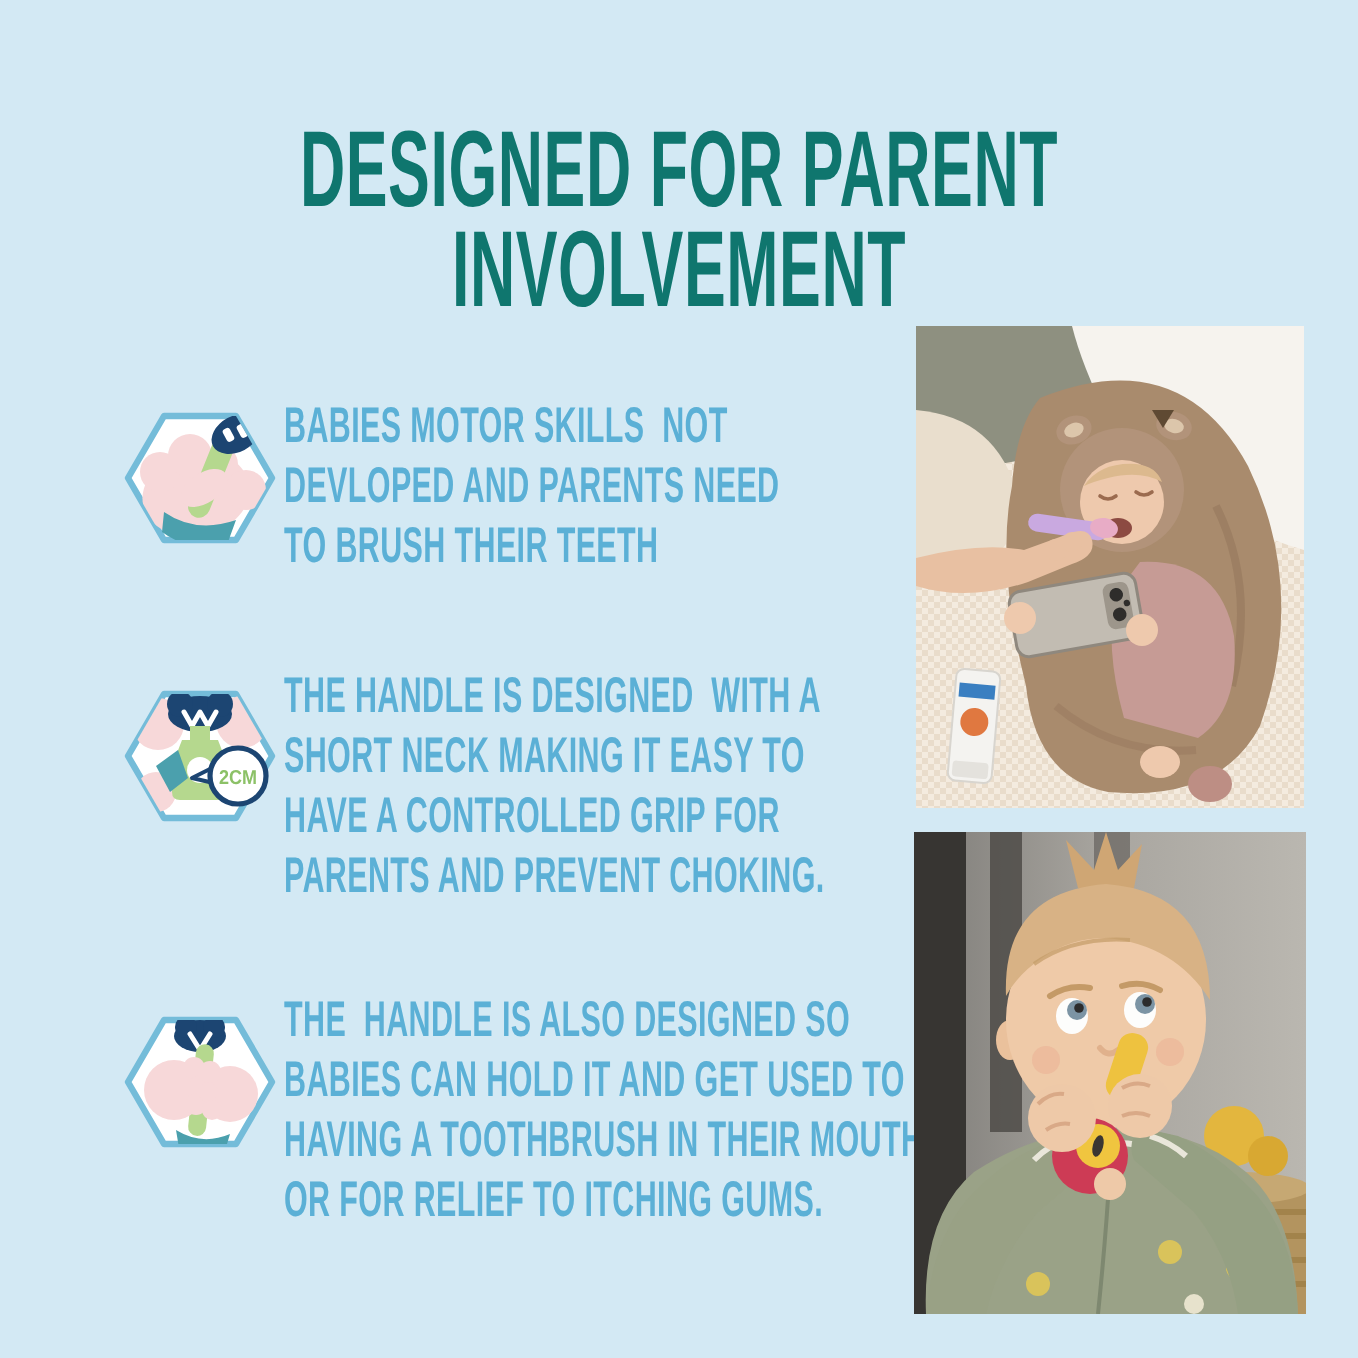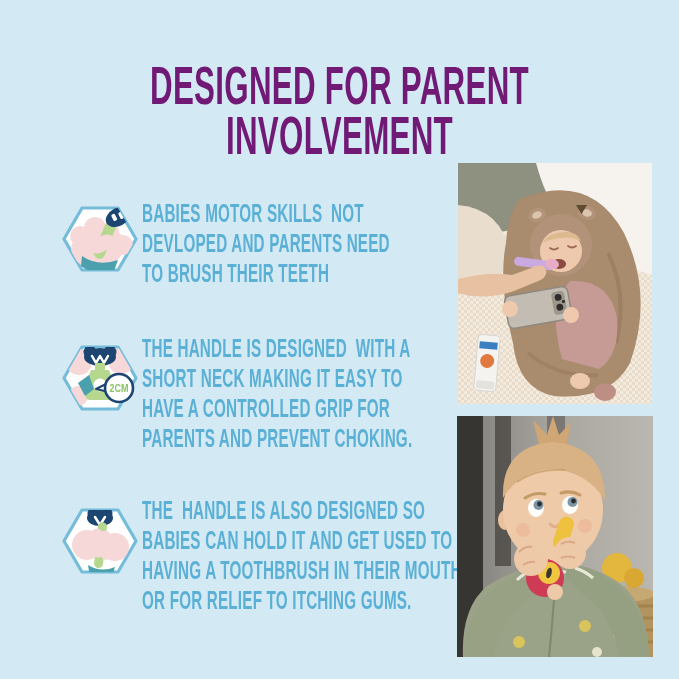--- a/index.html
+++ b/index.html
@@ -1,20 +1,20 @@
 <!DOCTYPE html>
 <html><head>
 <meta charset="utf-8">
 <style>
   html,body{margin:0;padding:0;}
   body{background:#d3e9f4;font-family:"Liberation Sans",sans-serif;}
   .canvas{position:relative;width:679px;height:679px;background:#d3e9f4;overflow:hidden;}
 
   
-  .title{position:absolute;left:0;top:60px;width:679px;text-align:center;color:#701a75;}
+  .title{position:absolute;left:0;top:60px;width:679px;text-align:center;color:#0f766e;}
   .title .line{display:block;font-size:54px;font-weight:700;line-height:50px;
                transform:scaleX(.58);transform-origin:50% 0;white-space:pre;letter-spacing:.5px;}
 
   
   .feature-icon{position:absolute;left:58px;width:84px;height:76px;}
   .icon-1{top:201px;}
   .icon-2{top:340px;}
   .icon-3{top:503px;}
   .feature-text{position:absolute;left:142px;color:#5bb0d6;font-weight:700;
                 font-size:25px;line-height:30px;white-space:pre;

